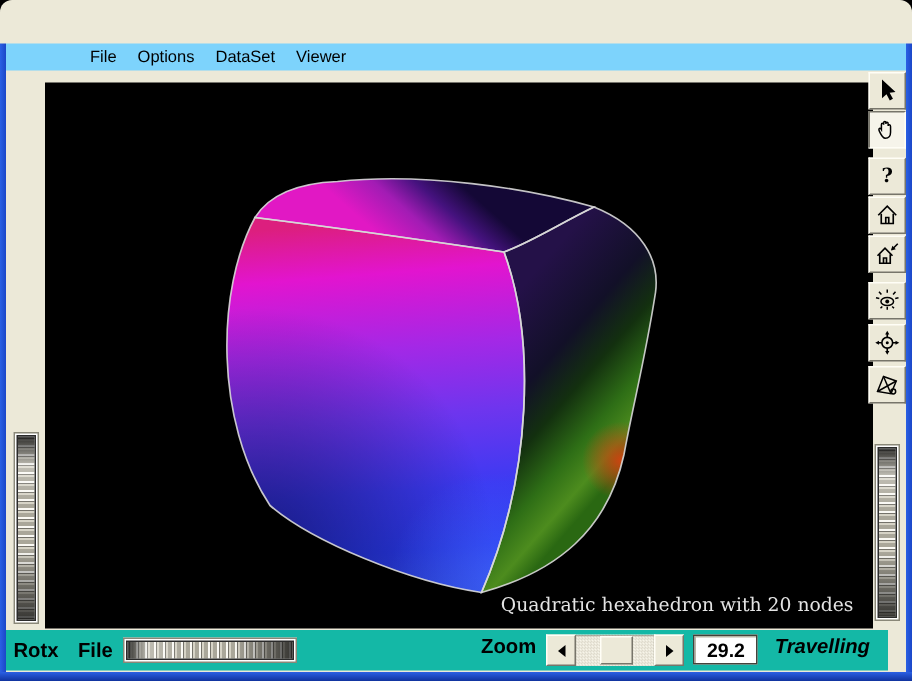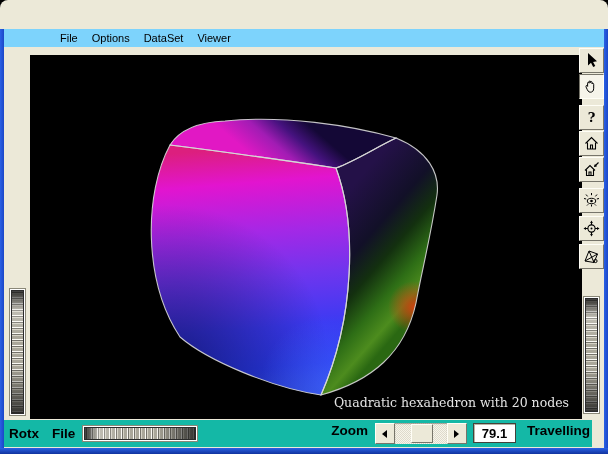--- a/index.html
+++ b/index.html
@@ -75,21 +75,21 @@
   .sb-track{width:52px;height:21px;box-sizing:border-box;position:relative;
     background-image:repeating-conic-gradient(#f7f5ea 0 25%,#dedacc 0 50%);background-size:2px 2px;
     box-shadow:inset 0 1px 1px rgba(90,88,78,.5);}
   .sb-thumb{position:absolute;left:16px;top:1px;width:22px;height:19px;background:#ece9d8;box-sizing:border-box;
     border:1px solid;border-color:#fffef6 #77756a #77756a #fffef6;}
   #zoom-group{display:flex;align-items:flex-start;}
   #zoom-label{margin-right:7px;}
   .value-box{width:43px;height:20px;margin-left:6px;background:#fff;box-sizing:border-box;
     border:1px solid #44423a;box-shadow:inset 1px 1px 0 #b8b5a6;
     font-weight:bold;font-size:13px;display:flex;align-items:center;justify-content:center;}
-  #mode-label{margin-left:11px;margin-right:2px;}
+  #mode-label{margin-left:11px;margin-right:12px;font-style:italic;}
 </style>
 </head>
 <body>
 
 <div class="window">
 
 
   <div class="border-left"></div>
   <div class="border-right"></div>
   <div class="border-bottom"></div>
@@ -243,18 +243,18 @@
       <span class="bb-label" id="zoom-label">Zoom</span>
       <div class="sb-btn">
         <span class="tri-l"></span>
       </div>
       <div class="sb-track">
         <div class="sb-thumb"></div>
       </div>
       <div class="sb-btn">
         <span class="tri-r"></span>
       </div>
-      <div class="value-box">79.1</div>
+      <div class="value-box">29.2</div>
       <span class="bb-label" id="mode-label">Travelling</span>
     </div>
   </div>
 
 </div>
 
 </body></html>

